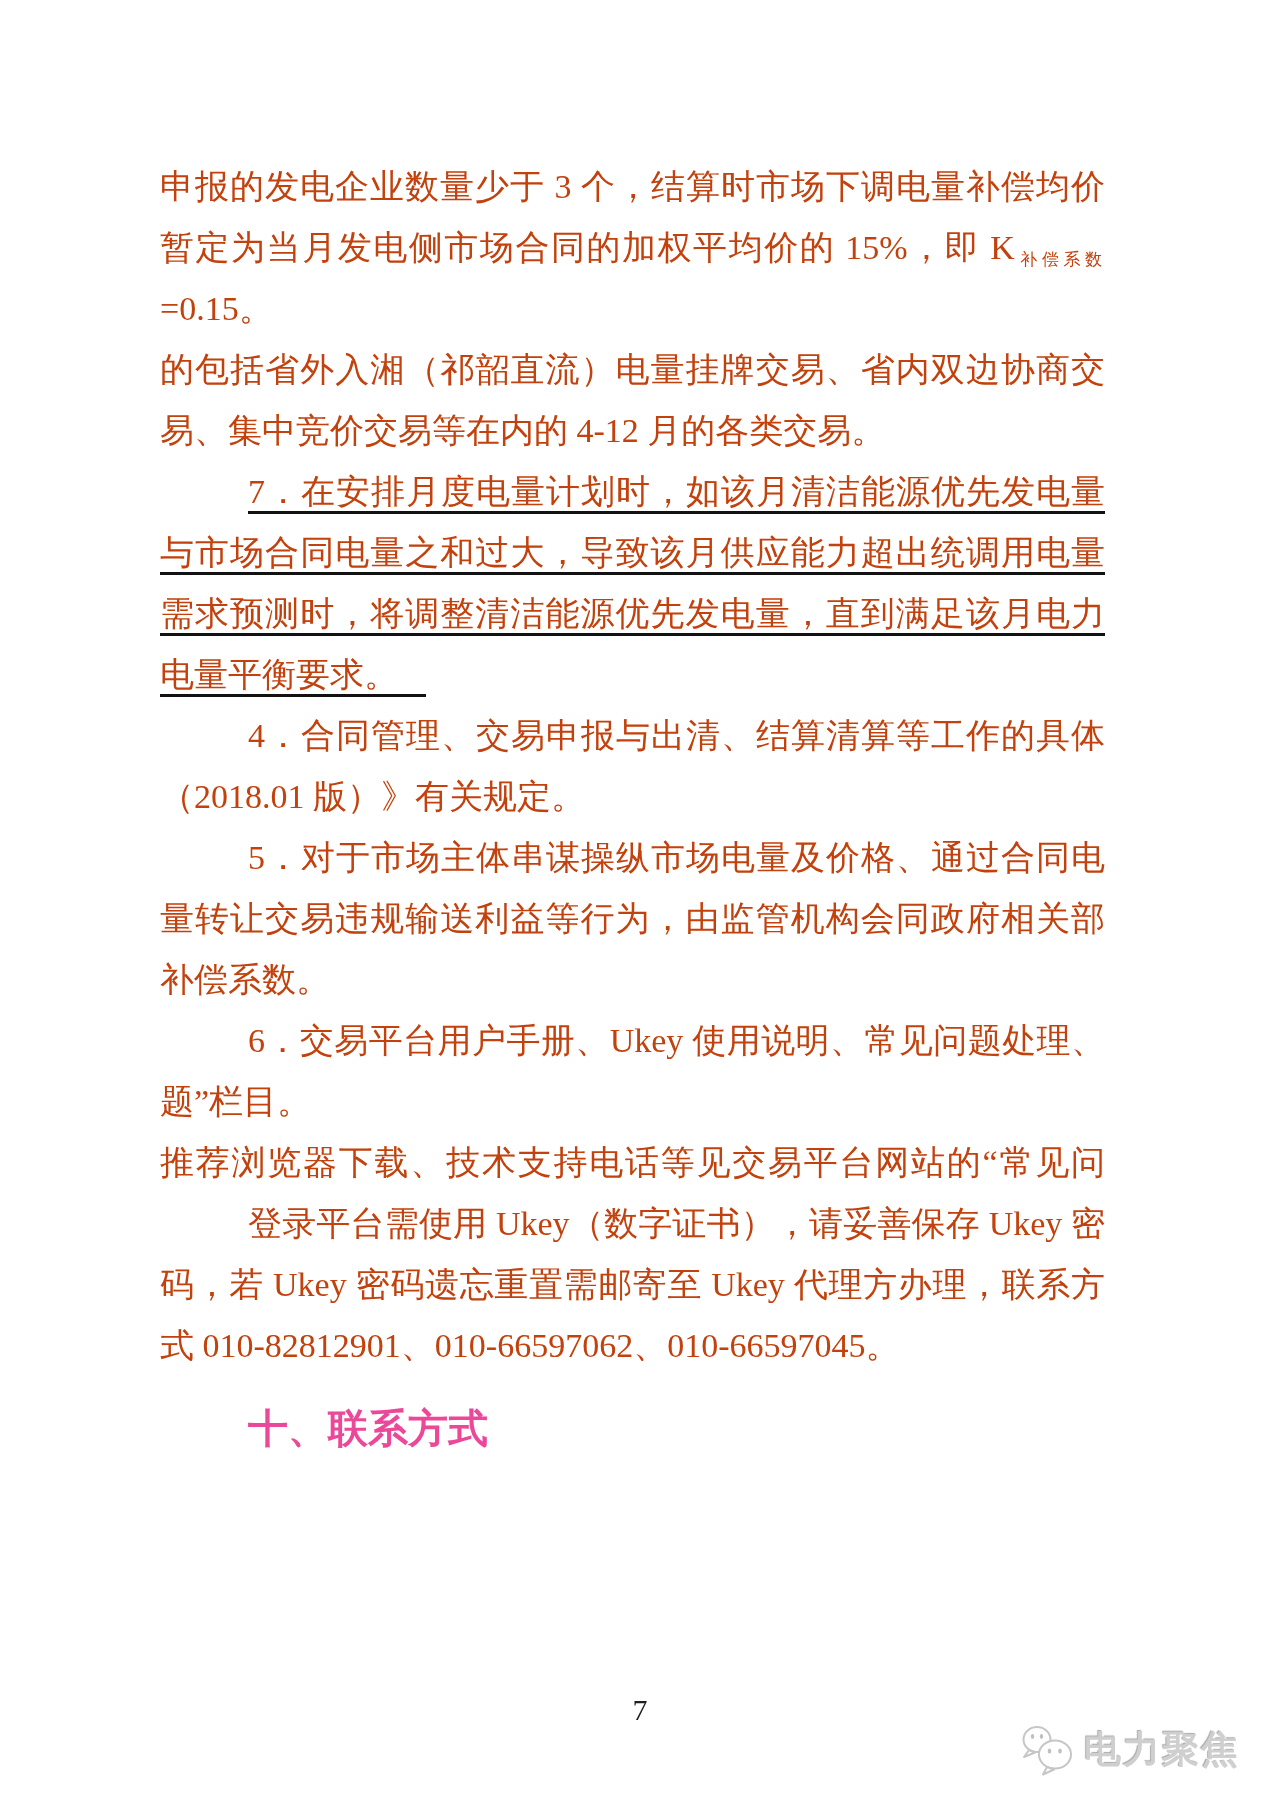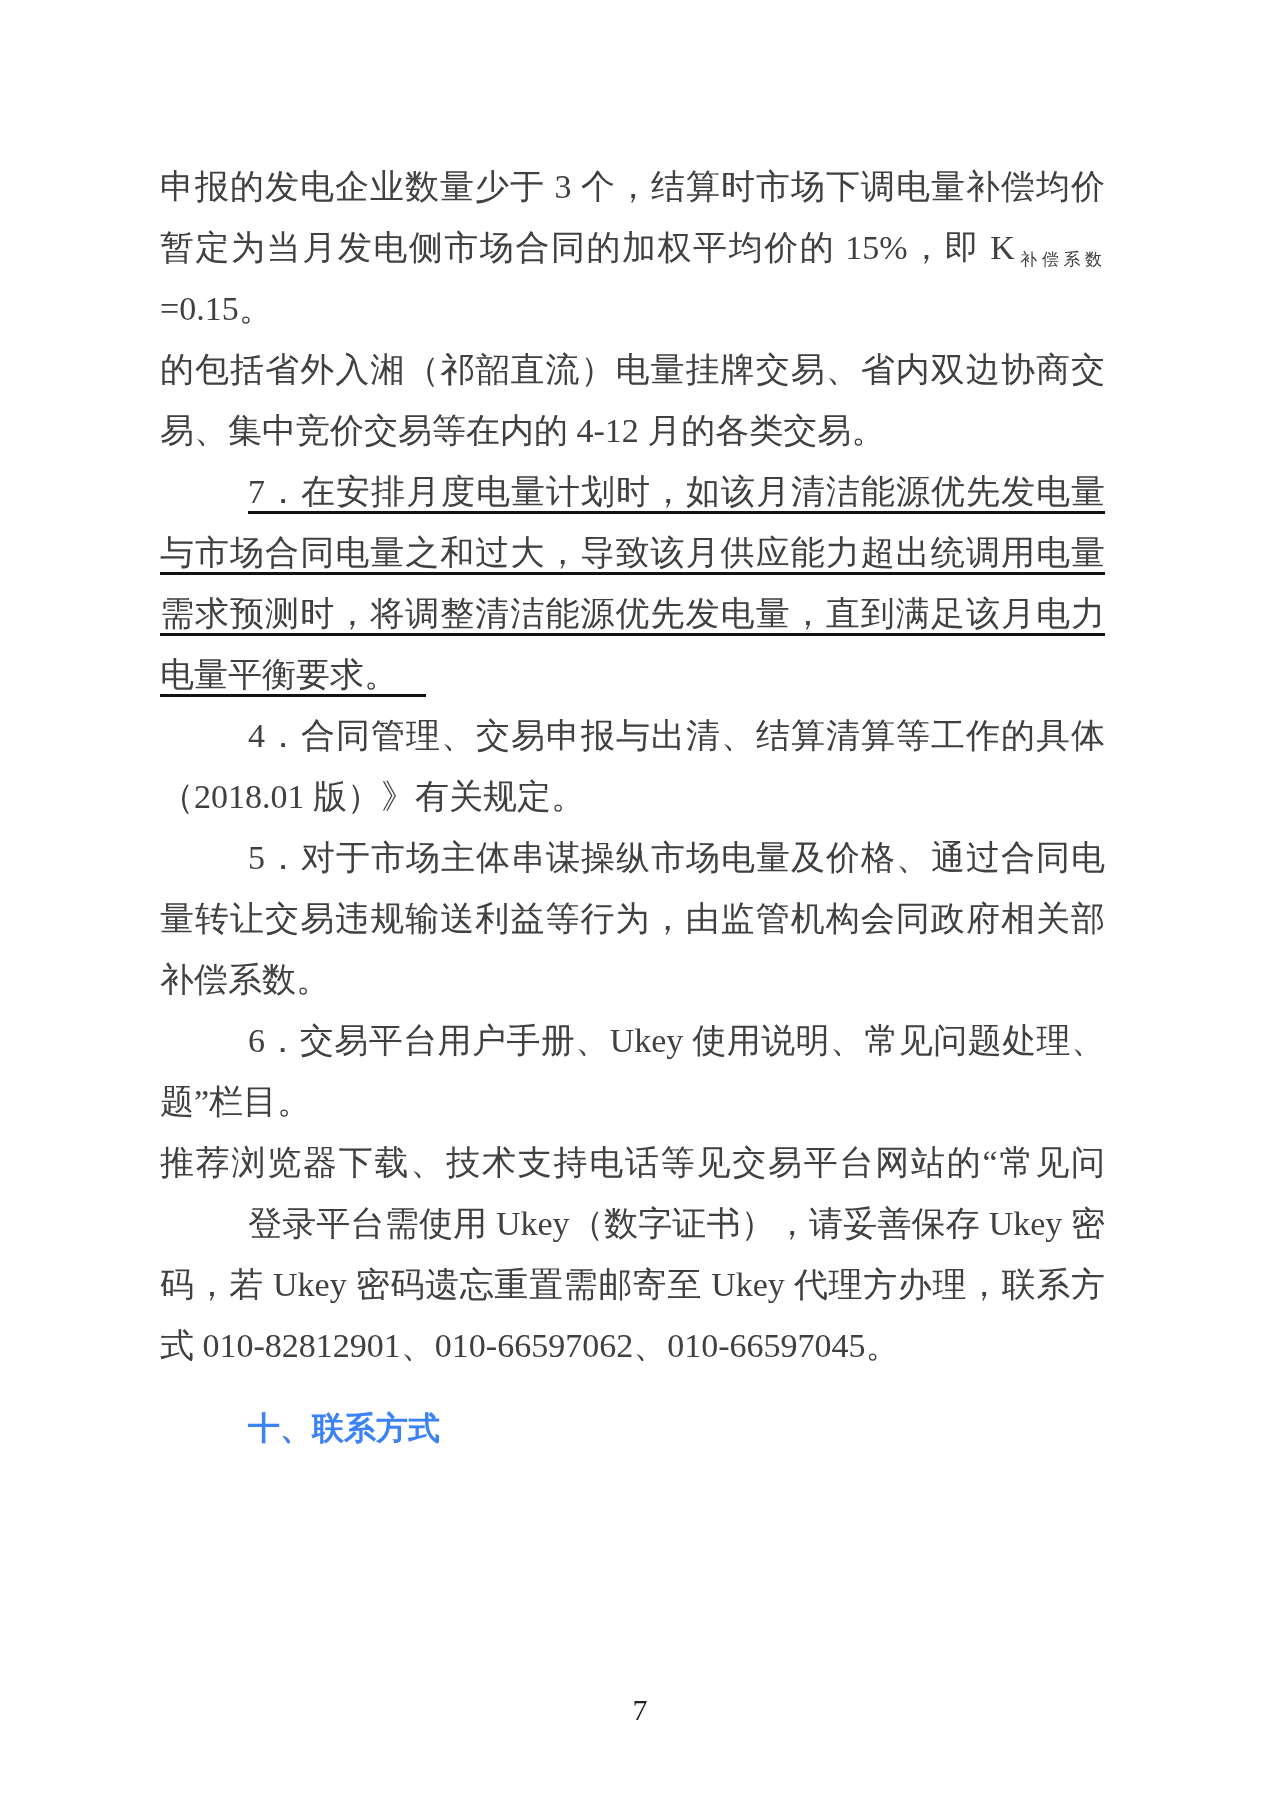--- a/index.html
+++ b/index.html
@@ -19,21 +19,21 @@
     position: absolute;
     left: 160px; top: 156px;
     width: 945px;
   }
   .line {
     position: relative;
     height: 61px;
     line-height: 61px;
     font-size: 34px;
     text-align: left;
-    color: #404040;
+    color: #c2410c;
   }
   .line.just {
     text-align: justify;
     text-align-last: justify;
   }
   .line.indent { text-indent: 88px; }
   .sub {
     font-size: 17px;
     letter-spacing: 3px;
     margin-left: 4px;
@@ -49,23 +49,23 @@
   .line.u-full::after   { left: 0; right: 0; }
   .line.u-indent::after { left: 88px; right: 0; }
   .line.u-short::after  { left: 0; width: 266px; }
   .heading {
     position: relative;
     margin-top: 22px;
     height: 61px;
     line-height: 61px;
     font-family: Liberation Sans, sans-serif;
     font-weight: bold;
-    font-size: 32px;
+    font-size: 40px;
     text-indent: 88px;
-    color: #3b82f6;
+    color: #ec4899;
   }
   .page-number {
     position: absolute;
     top: 1682px; left: 0;
     width: 1280px;
     text-align: center;
     font-size: 30px;
     line-height: 56px;
     color: #1f1f1f;
   }
@@ -112,14 +112,33 @@
       <div class="line"><span class="seg">题”栏目。</span></div>
       <div class="line just"><span class="seg">推荐浏览器下载、技术支持电话等见交易平台网站的“常见问</span></div>
       <div class="line indent just"><span class="seg">登录平台需使用 Ukey（数字证书），请妥善保存 Ukey 密</span></div>
       <div class="line just"><span class="seg">码，若 Ukey 密码遗忘重置需邮寄至 Ukey 代理方办理，联系方</span></div>
       <div class="line"><span class="seg">式 010-82812901、010-66597062、010-66597045。</span></div>
       <div class="heading">十、联系方式</div>
   </div>
 
   <div class="page-number">7</div>
 
+  <div class="watermark">
+    <span class="watermark-icon">
+      <svg width="54" height="52" viewBox="0 0 54 52">
+        <g fill="#ffffff" stroke="#c6c6c6" stroke-width="2" stroke-linejoin="round">
+          <ellipse cx="17" cy="15.5" rx="13.5" ry="12.5"></ellipse>
+          <path d="M9 26 L4 33 L15 28.5 Z"></path>
+        </g>
+        <ellipse cx="12.5" cy="12.5" rx="1.7" ry="2.4" fill="#c0c0c0"></ellipse>
+        <ellipse cx="21.5" cy="12.5" rx="1.7" ry="2.4" fill="#c0c0c0"></ellipse>
+        <g fill="#ffffff" stroke="#c6c6c6" stroke-width="2" stroke-linejoin="round">
+          <ellipse cx="35" cy="30.5" rx="16" ry="14"></ellipse>
+          <path d="M27 43 L23 50.5 L34 45.5 Z"></path>
+        </g>
+        <ellipse cx="29.5" cy="27" rx="1.8" ry="2.5" fill="#c0c0c0"></ellipse>
+        <ellipse cx="40" cy="27" rx="1.8" ry="2.5" fill="#c0c0c0"></ellipse>
+      </svg>
+    </span>
+    <span class="watermark-label">电力聚焦</span>
+  </div>
 
 </div>
 
 </body></html>

